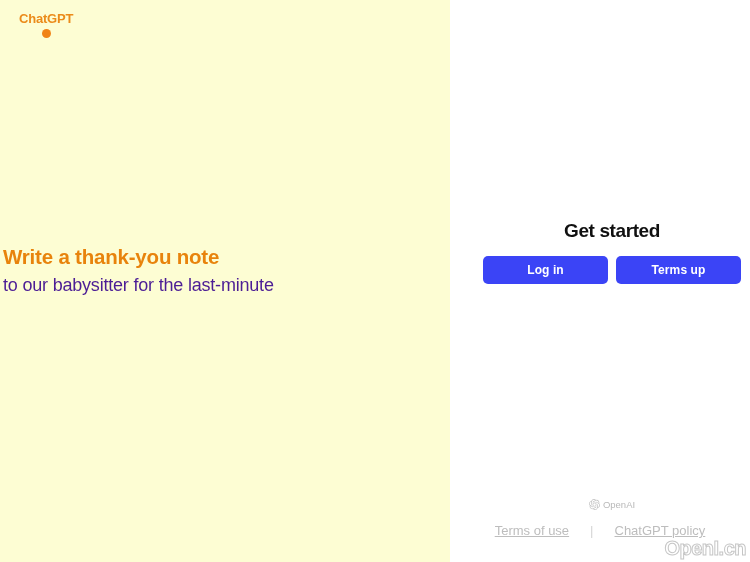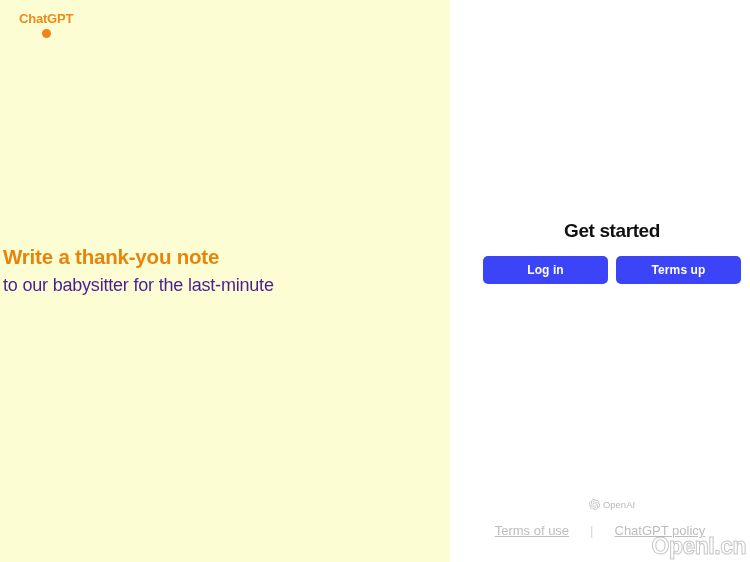--- a/index.html
+++ b/index.html
@@ -153,21 +153,21 @@
   }
   .footer-sep {
     color: #d4d4d4;
   }
 
   
   .watermark {
     position: absolute;
     right: 4px;
     bottom: 2px;
-    font-size: 23px;
+    font-size: 20px;
     font-weight: bold;
     letter-spacing: -0.5px;
     color: transparent;
     -webkit-text-stroke: 1px rgba(150,150,150,0.55);
     pointer-events: none;
     user-select: none;
     font-family: "Liberation Sans", sans-serif;
   }
 </style>
 </head>

